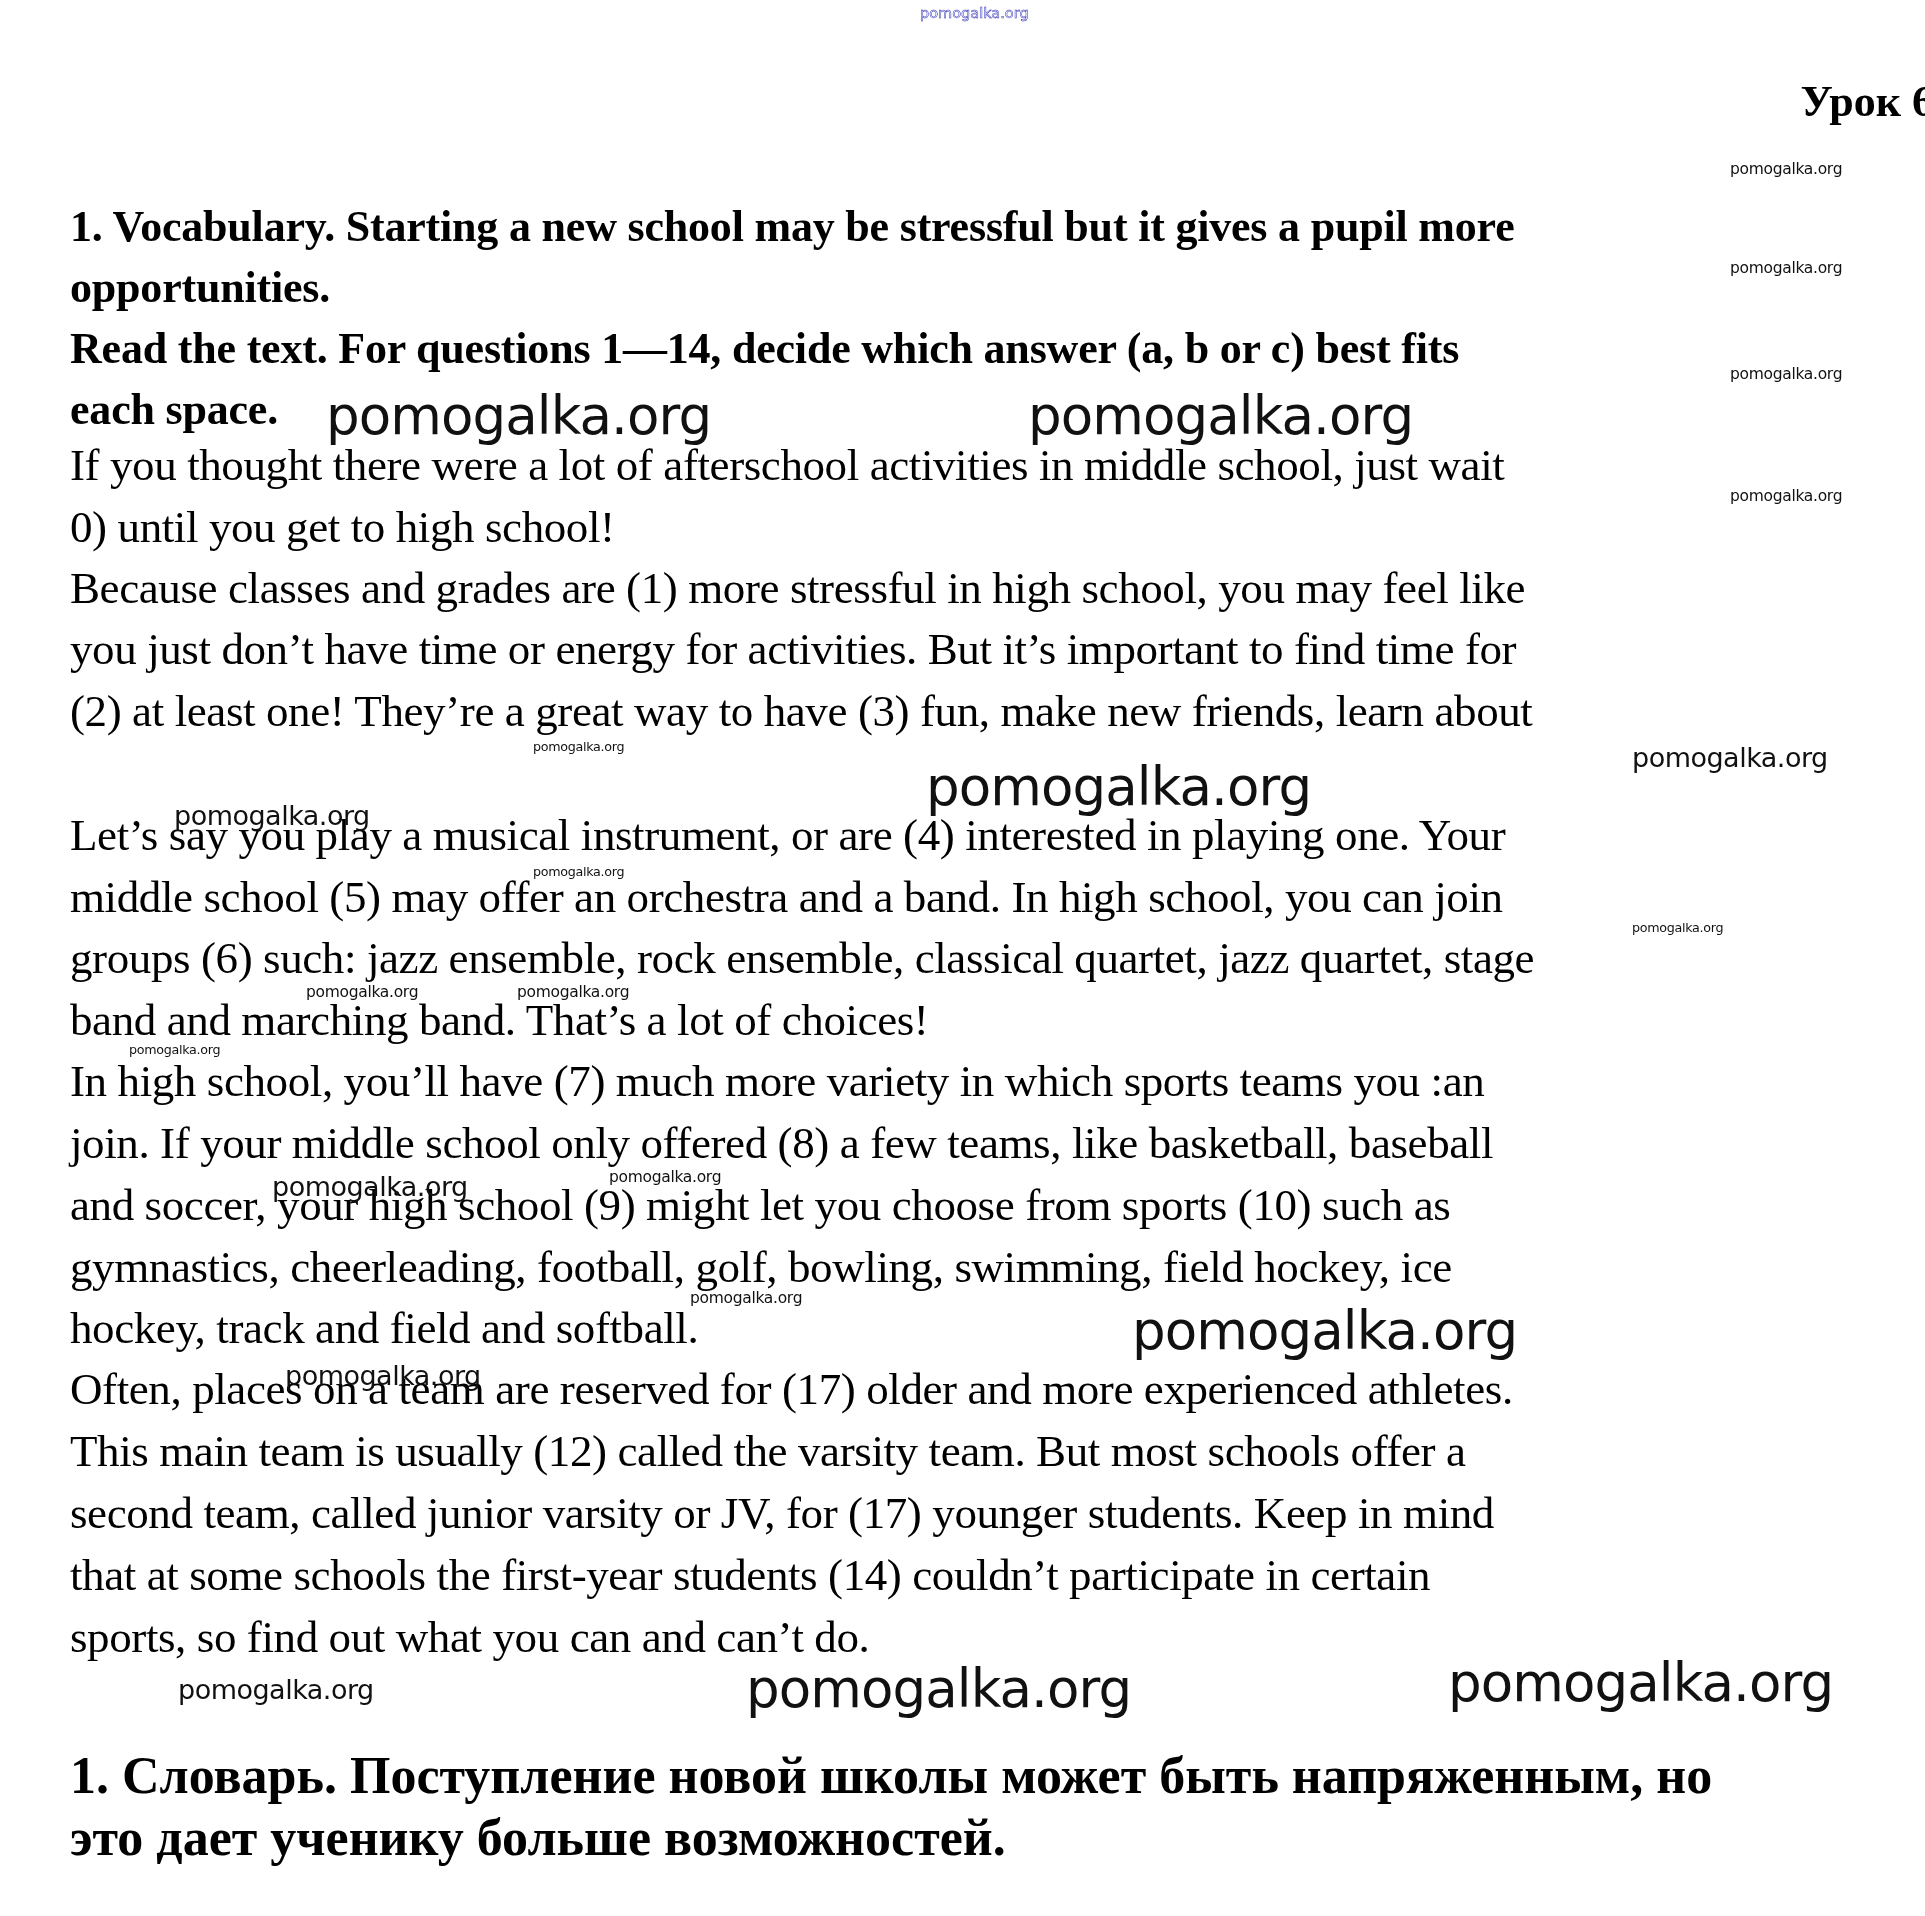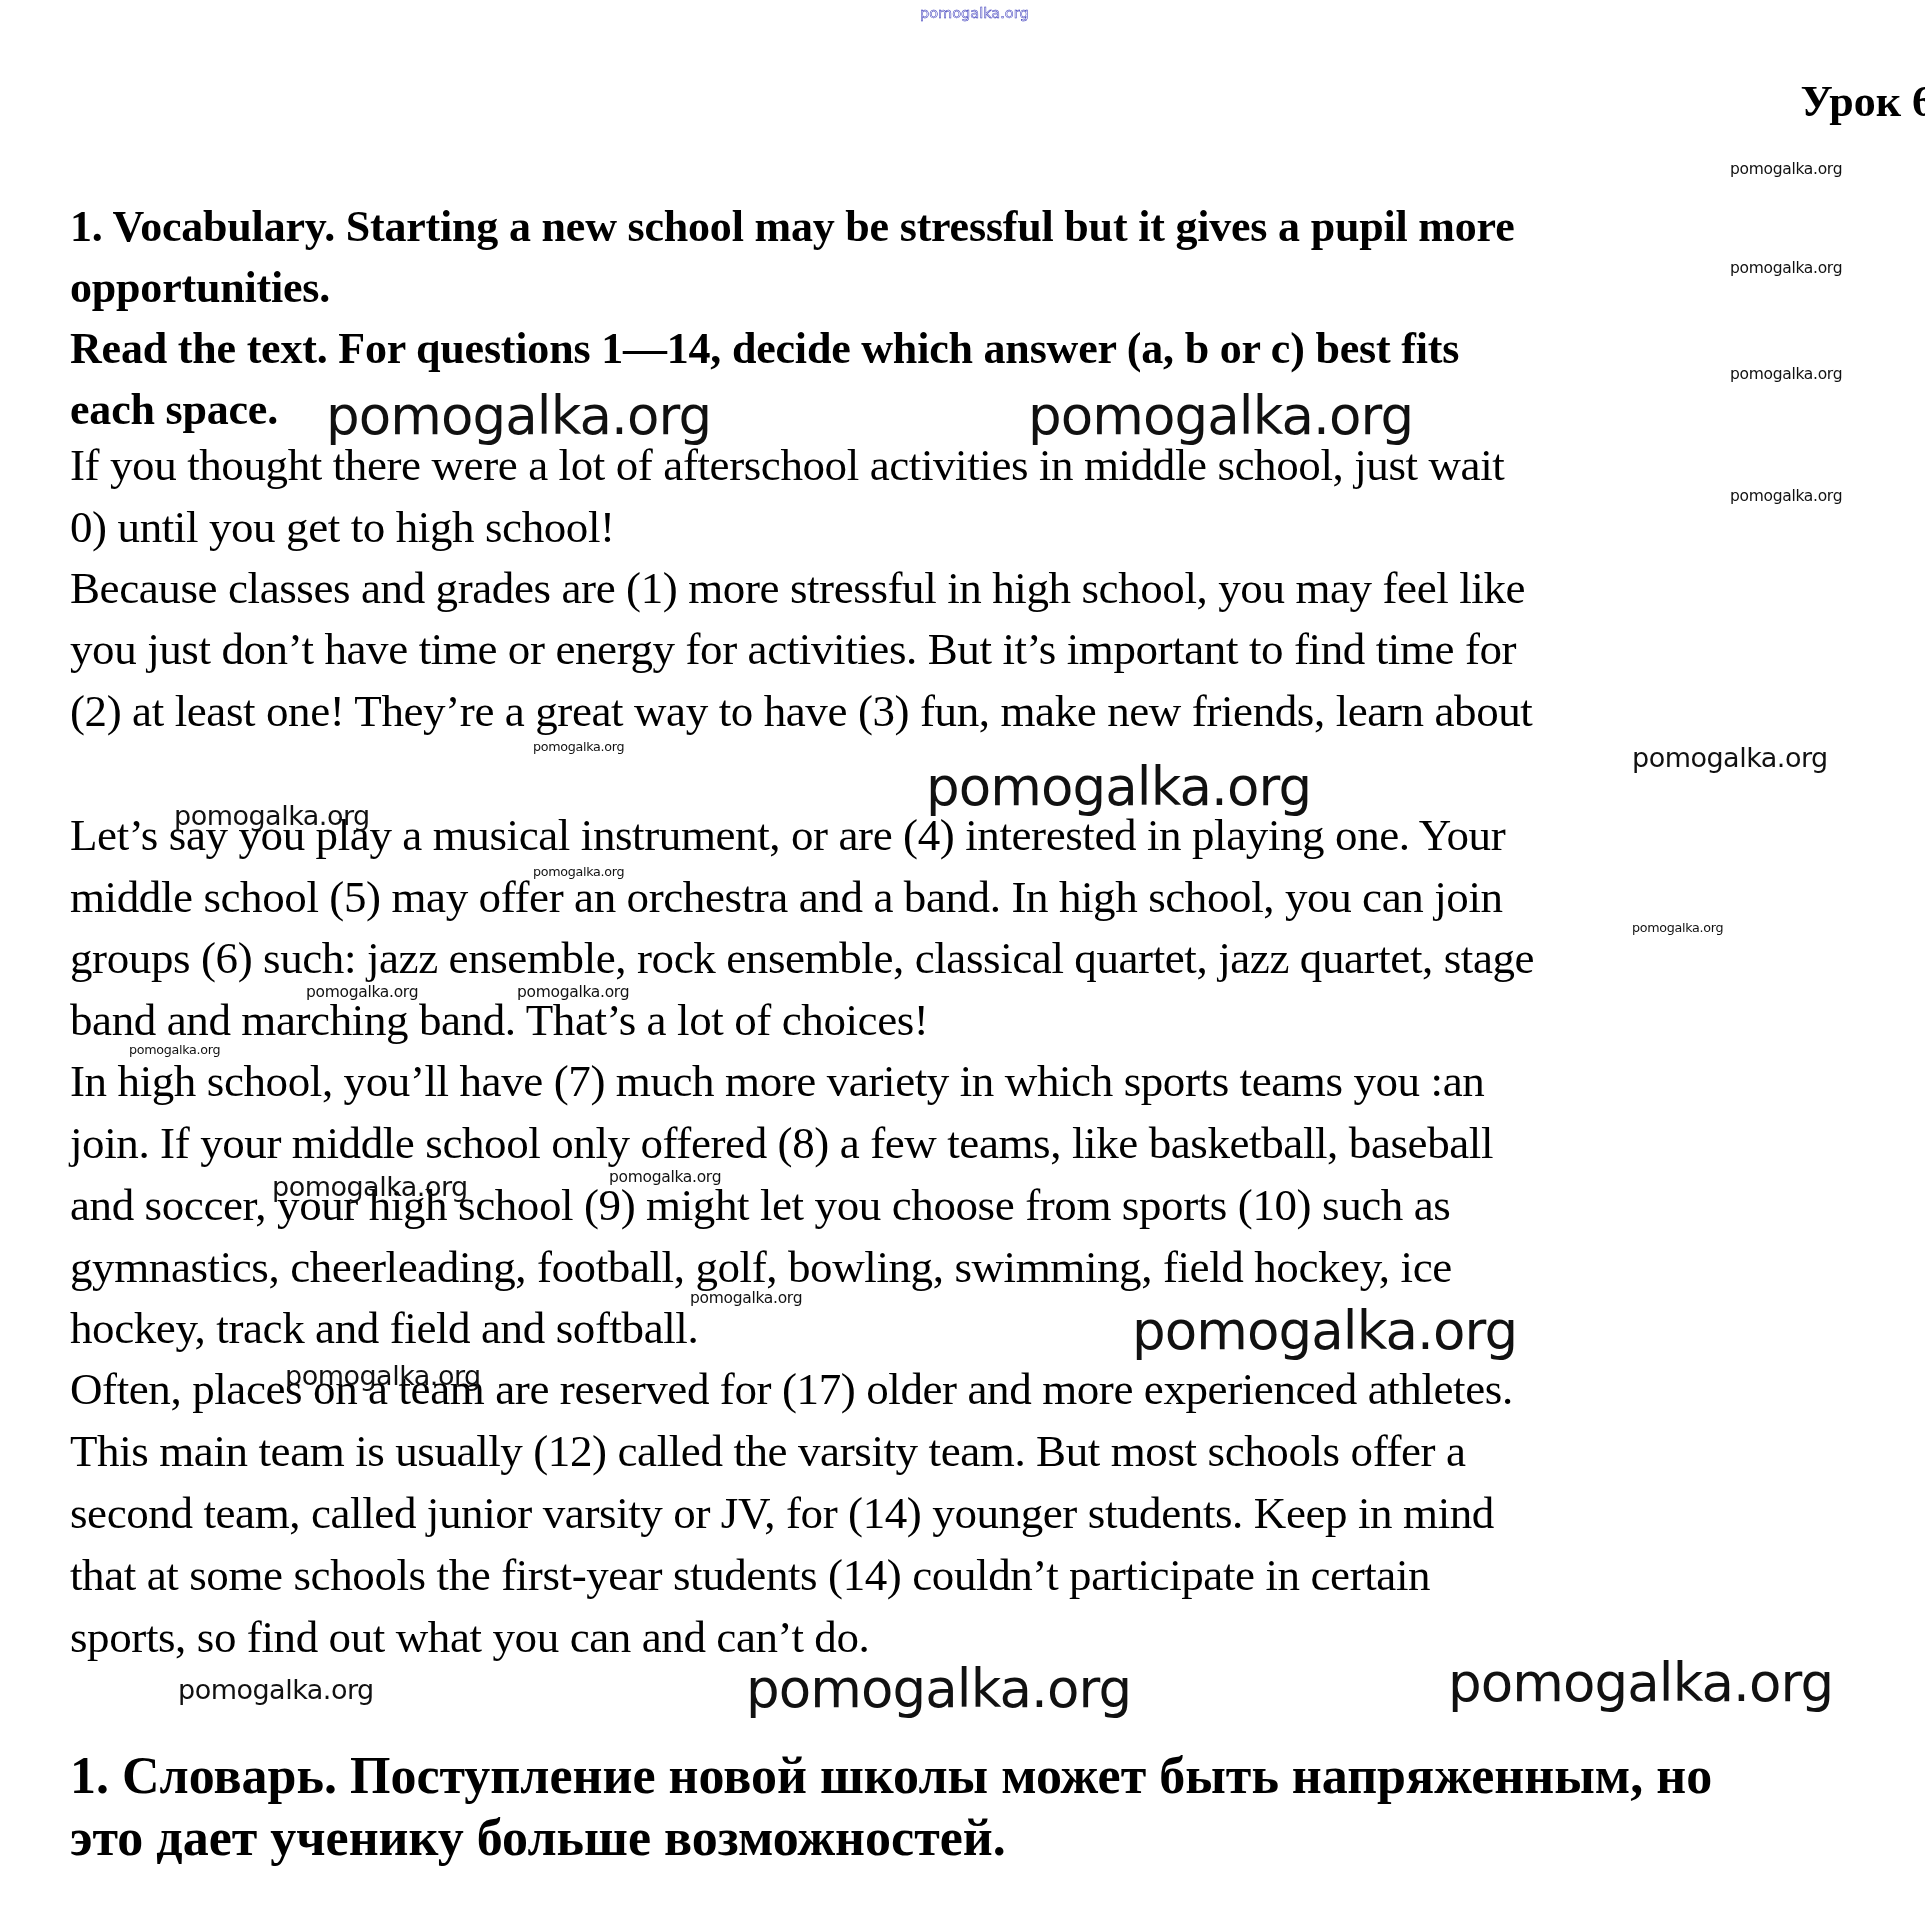--- a/index.html
+++ b/index.html
@@ -43,21 +43,21 @@
   <div class="line serif b" style="top:875px;">middle school (5) may offer an orchestra and a band. In high school, you can join</div>
   <div class="line serif b" style="top:936px;">groups (6) such: jazz ensemble, rock ensemble, classical quartet, jazz quartet, stage</div>
   <div class="line serif b" style="top:998px;">band and marching band. That’s a lot of choices!</div>
   <div class="line serif b" style="top:1059px;">In high school, you’ll have (7) much more variety in which sports teams you :an</div>
   <div class="line serif b" style="top:1121px;">join. If your middle school only offered (8) a few teams, like basketball, baseball</div>
   <div class="line serif b" style="top:1183px;">and soccer, your high school (9) might let you choose from sports (10) such as</div>
   <div class="line serif b" style="top:1245px;">gymnastics, cheerleading, football, golf, bowling, swimming, field hockey, ice</div>
   <div class="line serif b" style="top:1306px;">hockey, track and field and softball.</div>
   <div class="line serif b" style="top:1367px;">Often, places on a team are reserved for (17) older and more experienced athletes.</div>
   <div class="line serif b" style="top:1429px;">This main team is usually (12) called the varsity team. But most schools offer a</div>
-  <div class="line serif b" style="top:1491px;">second team, called junior varsity or JV, for (14) younger students. Keep in mind</div>
+  <div class="line serif b" style="top:1491px;">second team, called junior varsity or JV, for (17) younger students. Keep in mind</div>
   <div class="line serif b" style="top:1553px;">that at some schools the first-year students (14) couldn’t participate in certain</div>
   <div class="line serif b" style="top:1615px;">sports, so find out what you can and can’t do.</div>
 
   <div class="line serif ru" style="top:1750px;">1. Словарь. Поступление новой школы может быть напряженным, но</div>
   <div class="line serif ru" style="top:1812px;">это дает ученику больше возможностей.</div>
 
   <div class="wm sans wm-s" style="left:1722px; top:162px;">pomogalka.org</div>
   <div class="wm sans wm-s" style="left:1722px; top:261px;">pomogalka.org</div>
   <div class="wm sans wm-s" style="left:1722px; top:367px;">pomogalka.org</div>
   <div class="wm sans wm-l" style="left:318px; top:389px;">pomogalka.org</div>

